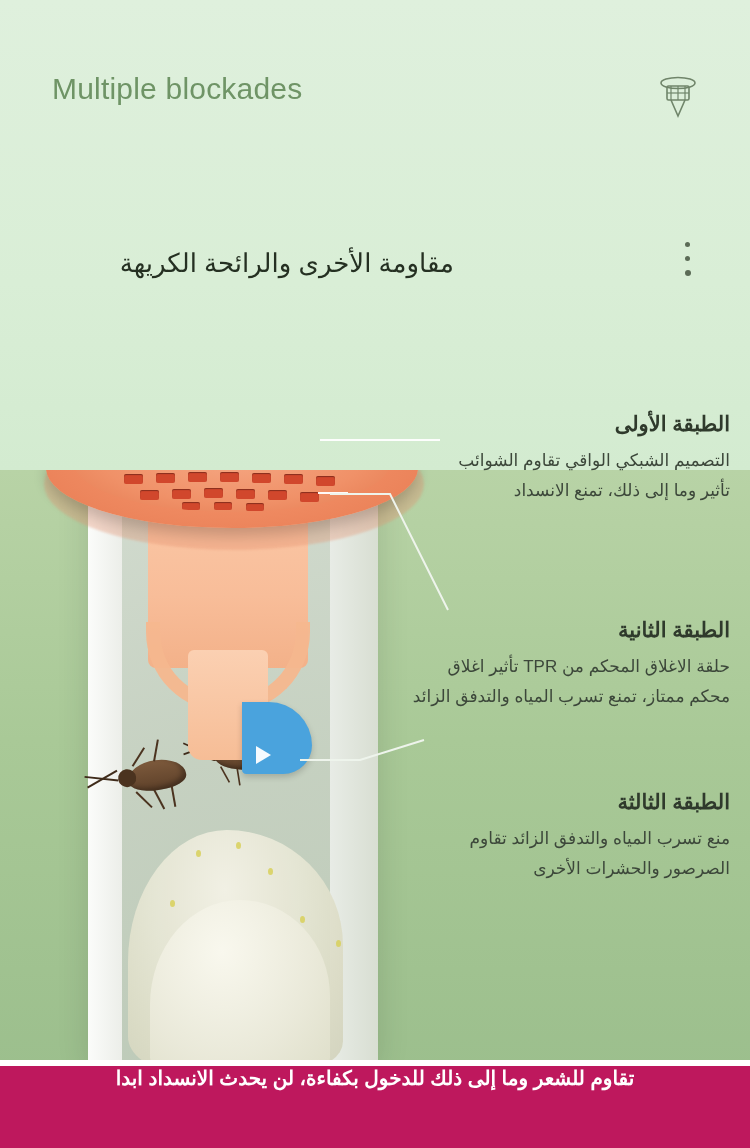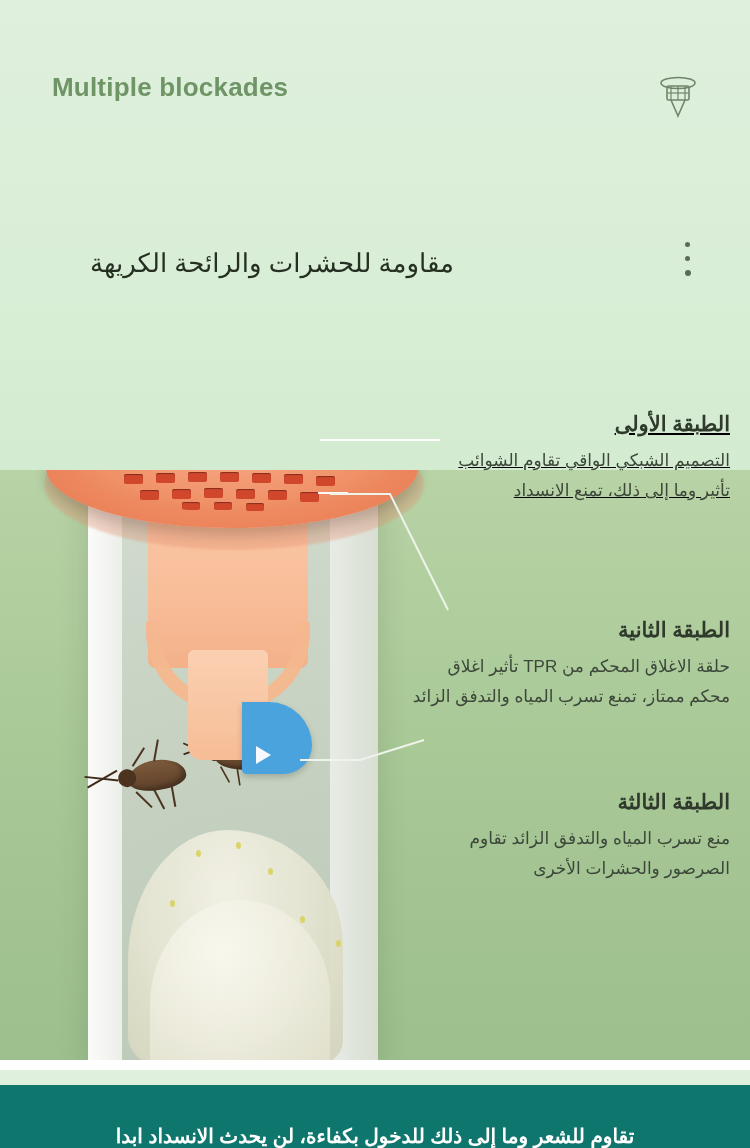--- a/index.html
+++ b/index.html
@@ -21,22 +21,22 @@
   
   .top-panel {
     position: absolute;
     left: 0; top: 0;
     width: 750px; height: 470px;
     background: linear-gradient(180deg, #dff0dd 0%, #d9eed6 60%, #d3ebd0 100%);
   }
   .headline-en {
     position: absolute;
     left: 52px; top: 72px;
-    font-size: 26px;
-    font-weight: bold;
+    font-size: 30px;
+    font-weight: normal;
     color: #6f9466;
     letter-spacing: .2px;
   }
   .headline-ar-1 {
     position: absolute;
     right: 280px; top: 118px;
     width: 420px;
     text-align: right;
     direction: rtl;
     font-size: 19px;
@@ -249,32 +249,32 @@
     font-size: 21px;
     font-weight: bold;
     color: #2f3a2c;
     margin-bottom: 10px;
   }
   .callout .body {
     font-size: 17px;
     line-height: 30px;
     color: #3c473a;
   }
-  .c1 { right: 20px; top: 412px; width: 305px; text-decoration: underline; }
+  .c1 { right: 20px; top: 412px; width: 305px; }
   .c2 { right: 20px; top: 618px; width: 320px; }
   .c3 { right: 20px; top: 790px; width: 330px; }
 
   
   .bottom-bar {
     position: absolute;
     left: 0; bottom: 0;
-    width: 750px; height: 63px;
-    background: #0f766e;
+    width: 750px; height: 82px;
+    background: #be185d;
     display: flex;
-    align-items: flex-end;
+    align-items: flex-start;
     justify-content: center;
   }
   .bottom-bar span {
     direction: rtl;
     color: #ffffff;
     font-size: 20px;
     font-weight: bold;
     letter-spacing: .2px;
   }
   .bottom-white {
@@ -287,21 +287,21 @@
 </head>
 <body>
 
 <div class="page">
 
   <div class="top-panel">
 
     <div class="headline-en">Multiple blockades</div>
 
 
-    <div class="headline-ar-2">مقاومة للحشرات والرائحة الكريهة</div>
+    <div class="headline-ar-2">مقاومة الأخرى والرائحة الكريهة</div>
 
     <svg class="drain-icon" viewBox="0 0 40 44">
       <ellipse cx="20" cy="7" rx="17" ry="5.5" fill="none" stroke="#5d7357" stroke-width="1.6"></ellipse>
       <rect x="9" y="10" width="22" height="14" rx="1.5" fill="none" stroke="#5d7357" stroke-width="1.6"></rect>
       <line x1="13" y1="10" x2="13" y2="24" stroke="#5d7357" stroke-width="1.2"></line>
       <line x1="20" y1="10" x2="20" y2="24" stroke="#5d7357" stroke-width="1.2"></line>
       <line x1="27" y1="10" x2="27" y2="24" stroke="#5d7357" stroke-width="1.2"></line>
       <line x1="9" y1="17" x2="31" y2="17" stroke="#5d7357" stroke-width="1.2"></line>
       <path d="M13 24 L20 40 L27 24" fill="none" stroke="#5d7357" stroke-width="1.6"></path>
     </svg>

